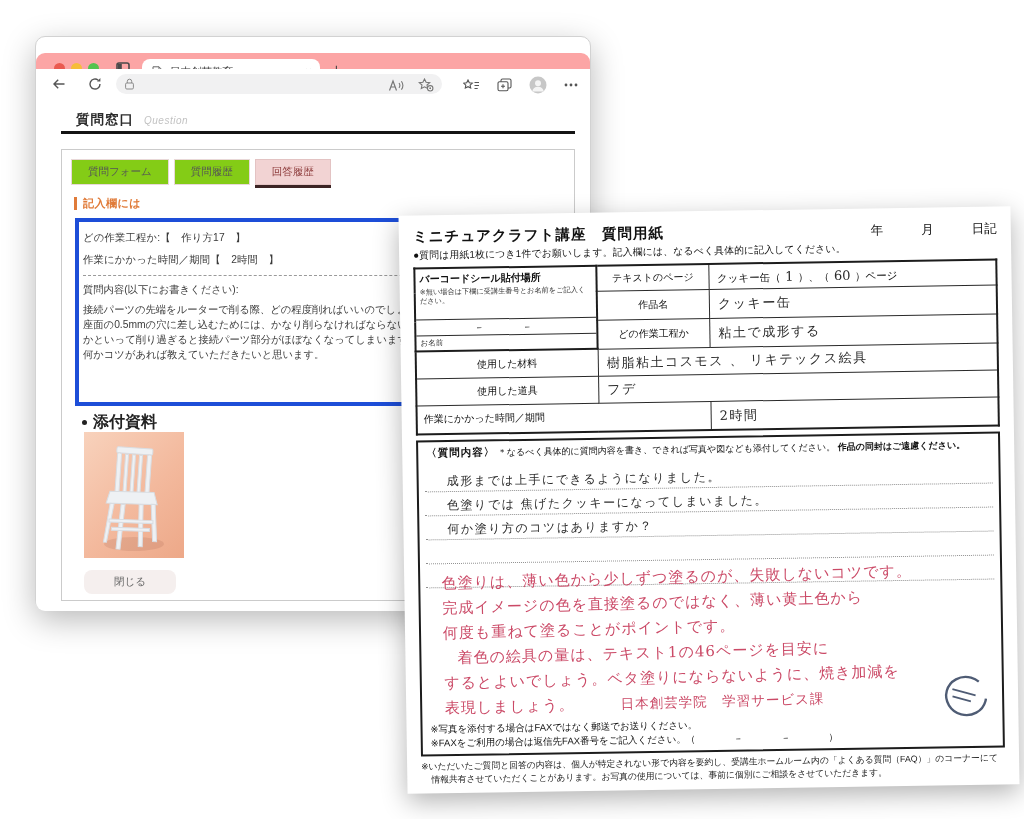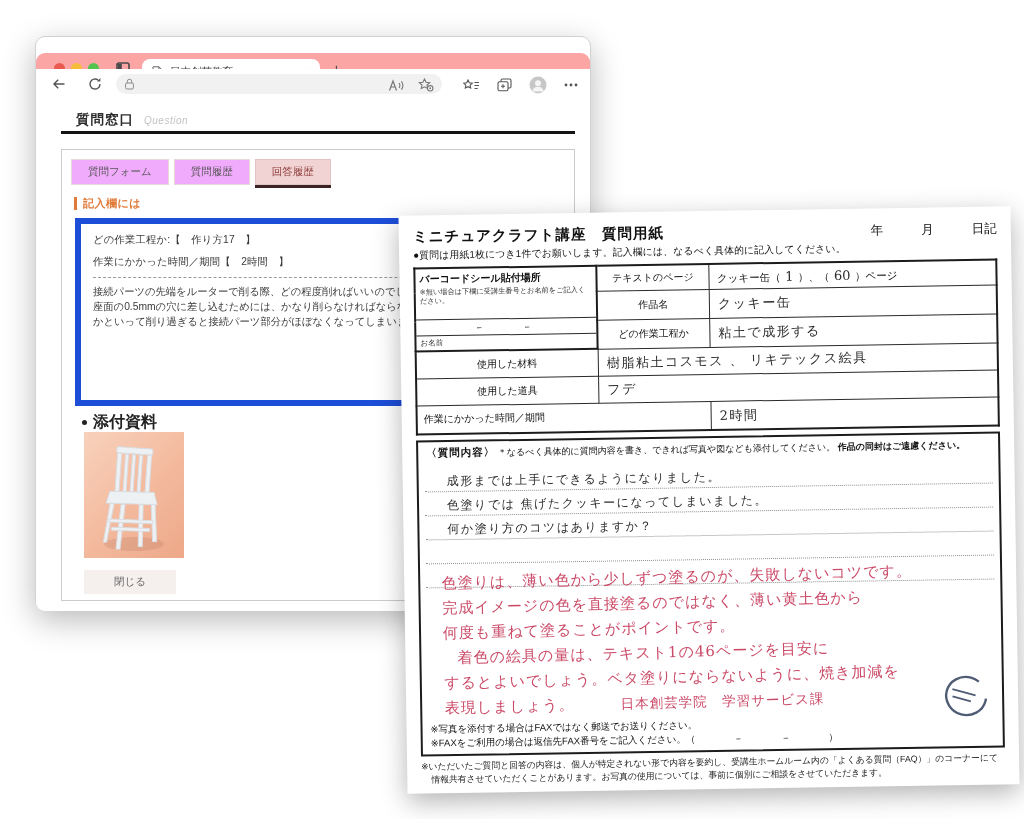--- a/index.html
+++ b/index.html
@@ -31,40 +31,40 @@
   .tb-right { position:absolute; right:12px; top:7px; display:flex; gap:17px; align-items:center; }
 
   .page { position:absolute; left:0; top:62px; width:100%; height:512px; background:#fff; border-radius:0 0 9px 9px; overflow:hidden; }
   .page-head { position:absolute; left:40px; top:12px; display:flex; align-items:baseline; gap:10px; }
   .page-title { font-size:13.5px; font-weight:bold; color:#2b2b2b; letter-spacing:1px; }
   .page-sub { font-size:10px; color:#c2c2c2; letter-spacing:.5px;font-style:italic; }
   .thickrule { position:absolute; left:25px; top:32px; width:514px; height:3px; background:#141414; }
 
   .panel { position:absolute; left:25px; top:50px; width:514px; height:452px; border:1px solid #cbcbcb; background:#fff; }
   .ptabs { position:absolute; left:9px; top:9px; display:flex; gap:5px; }
-  .ptab { font-size:10.5px; padding:5px 16px 5px; background:#f0abfc; border:1px solid #e8d8d8; color:#555; position:relative; }
+  .ptab { font-size:10.5px; padding:5px 16px 5px; background:#84cc16; border:1px solid #e8d8d8; color:#555; position:relative; }
   .ptab.active { background:#f2d3d3; color:#8d3b3b; border-color:#e3c3c3; }
   .ptab.active::after { content:""; position:absolute; left:-1px; right:-1px; bottom:-4px; height:3px; background:#3c2424; }
   .section { position:absolute; left:12px; top:46px; display:flex; align-items:center; gap:6px; }
   .section-bar { width:3px; height:13px; background:#e07b39; }
   .section-title { font-size:11px; font-weight:bold; color:#e07b39; letter-spacing:.5px; }
 
-  .qbox-browser { position:absolute; left:13px; top:68px; width:486px; height:188px; border:6px solid #1d4ed8; padding:9px 12px; overflow:hidden; }
+  .qbox-browser { position:absolute; left:13px; top:68px; width:486px; height:188px; border:4px solid #1d4ed8; padding:9px 4px; overflow:hidden; }
   .fieldline { font-size:10.3px; color:#3a3a3a; margin-bottom:8px; letter-spacing:.2px; }
   .dashsep { border-top:1px dashed #9a9a9a; margin:7px 0 7px; }
   .qlabel { font-size:10.3px; color:#3a3a3a; margin-bottom:6px; }
   .qpara { font-size:10.3px; color:#3a3a3a; line-height:1.45; }
 
   .attach-row { position:absolute; left:20px; top:262px; display:flex; align-items:center; gap:6px; }
   .bullet { width:5px; height:5px; border-radius:50%; background:#222; }
   .attach-label { font-size:16px; font-weight:bold; color:#222; }
   .chair-thumb { position:absolute; left:22px; top:282px; width:100px; height:126px;
     background:linear-gradient(135deg,#f8d2bc 0%,#f3b99d 55%,#eda888 100%); overflow:hidden; }
   .close-btn { position:absolute; left:22px; top:420px; width:92px; height:24px; background:#f5efee; border:none;
-    font-size:10.5px; color:#666; display:flex; align-items:center; justify-content:center; border-radius:0; }
+    font-size:10.5px; color:#666; display:flex; align-items:center; justify-content:center; border-radius:8px; }
 
   
   .paper { position:absolute; left:403px; top:211px; width:612px; height:578px; background:#ffffff;
     box-shadow:0 8px 26px rgba(0,0,0,.3); transform:rotate(-0.9deg); padding:12px 14px 8px; }
   .p-head { display:flex; align-items:flex-start; justify-content:space-between; }
   .p-title { font-size:14.5px; font-weight:bold; color:#111; letter-spacing:1px; }
   .p-date { display:flex; gap:38px; font-size:12.5px; color:#111; margin-top:2px; white-space:nowrap; }
   .p-intro { font-size:9.8px; color:#111; margin-top:3px; letter-spacing:.2px; }
 
   table.p-table { border-collapse:collapse; width:100%; margin-top:5px; border:2px solid #1c1c1c; table-layout:fixed; }
@@ -212,24 +212,26 @@
 
         <div class="section">
           <span class="section-bar"></span>
           <span class="section-title">記入欄には</span>
         </div>
 
         <div class="qbox-browser">
           <div class="fieldline">どの作業工程か:【　作り方17　】</div>
           <div class="fieldline">作業にかかった時間／期間【　2時間　】</div>
           <div class="dashsep"></div>
+          <div class="qlabel">質問内容(以下にお書きください):</div>
           <div class="qpara">
             <div>接続パーツの先端をルーターで削る際、どの程度削ればいいのでしょうか。</div>
             <div>座面の0.5mmの穴に差し込むためには、かなり削らなければならないと思いますが、</div>
             <div>かといって削り過ぎると接続パーツ部分がほぼなくなってしまいます。</div>
+            <div>何かコツがあれば教えていただきたいと思います。</div>
           </div>
         </div>
 
         <div class="attach-row">
           <span class="bullet"></span>
           <span class="attach-label">添付資料</span>
         </div>
 
         <div class="chair-thumb">
           <svg width="100" height="126" viewBox="0 0 100 126">

